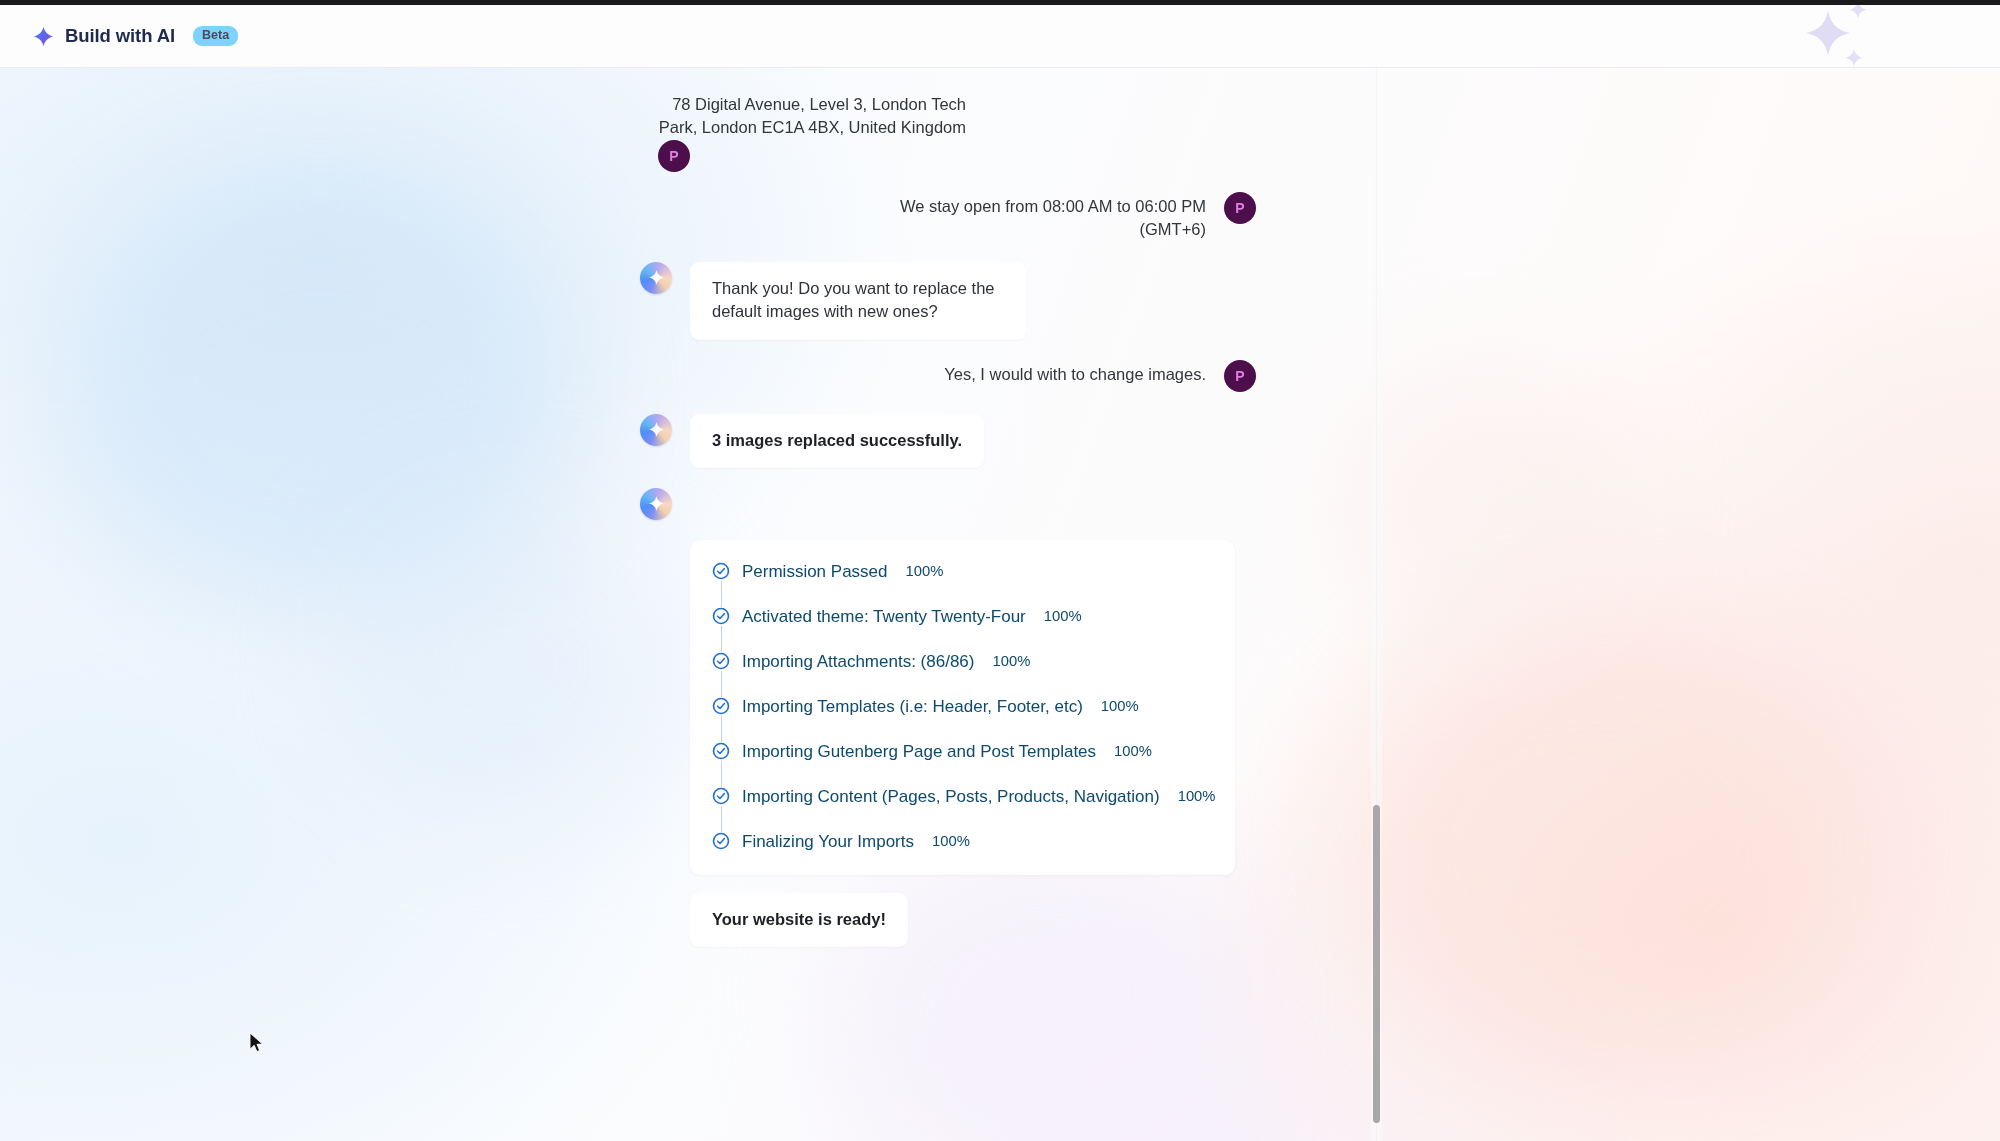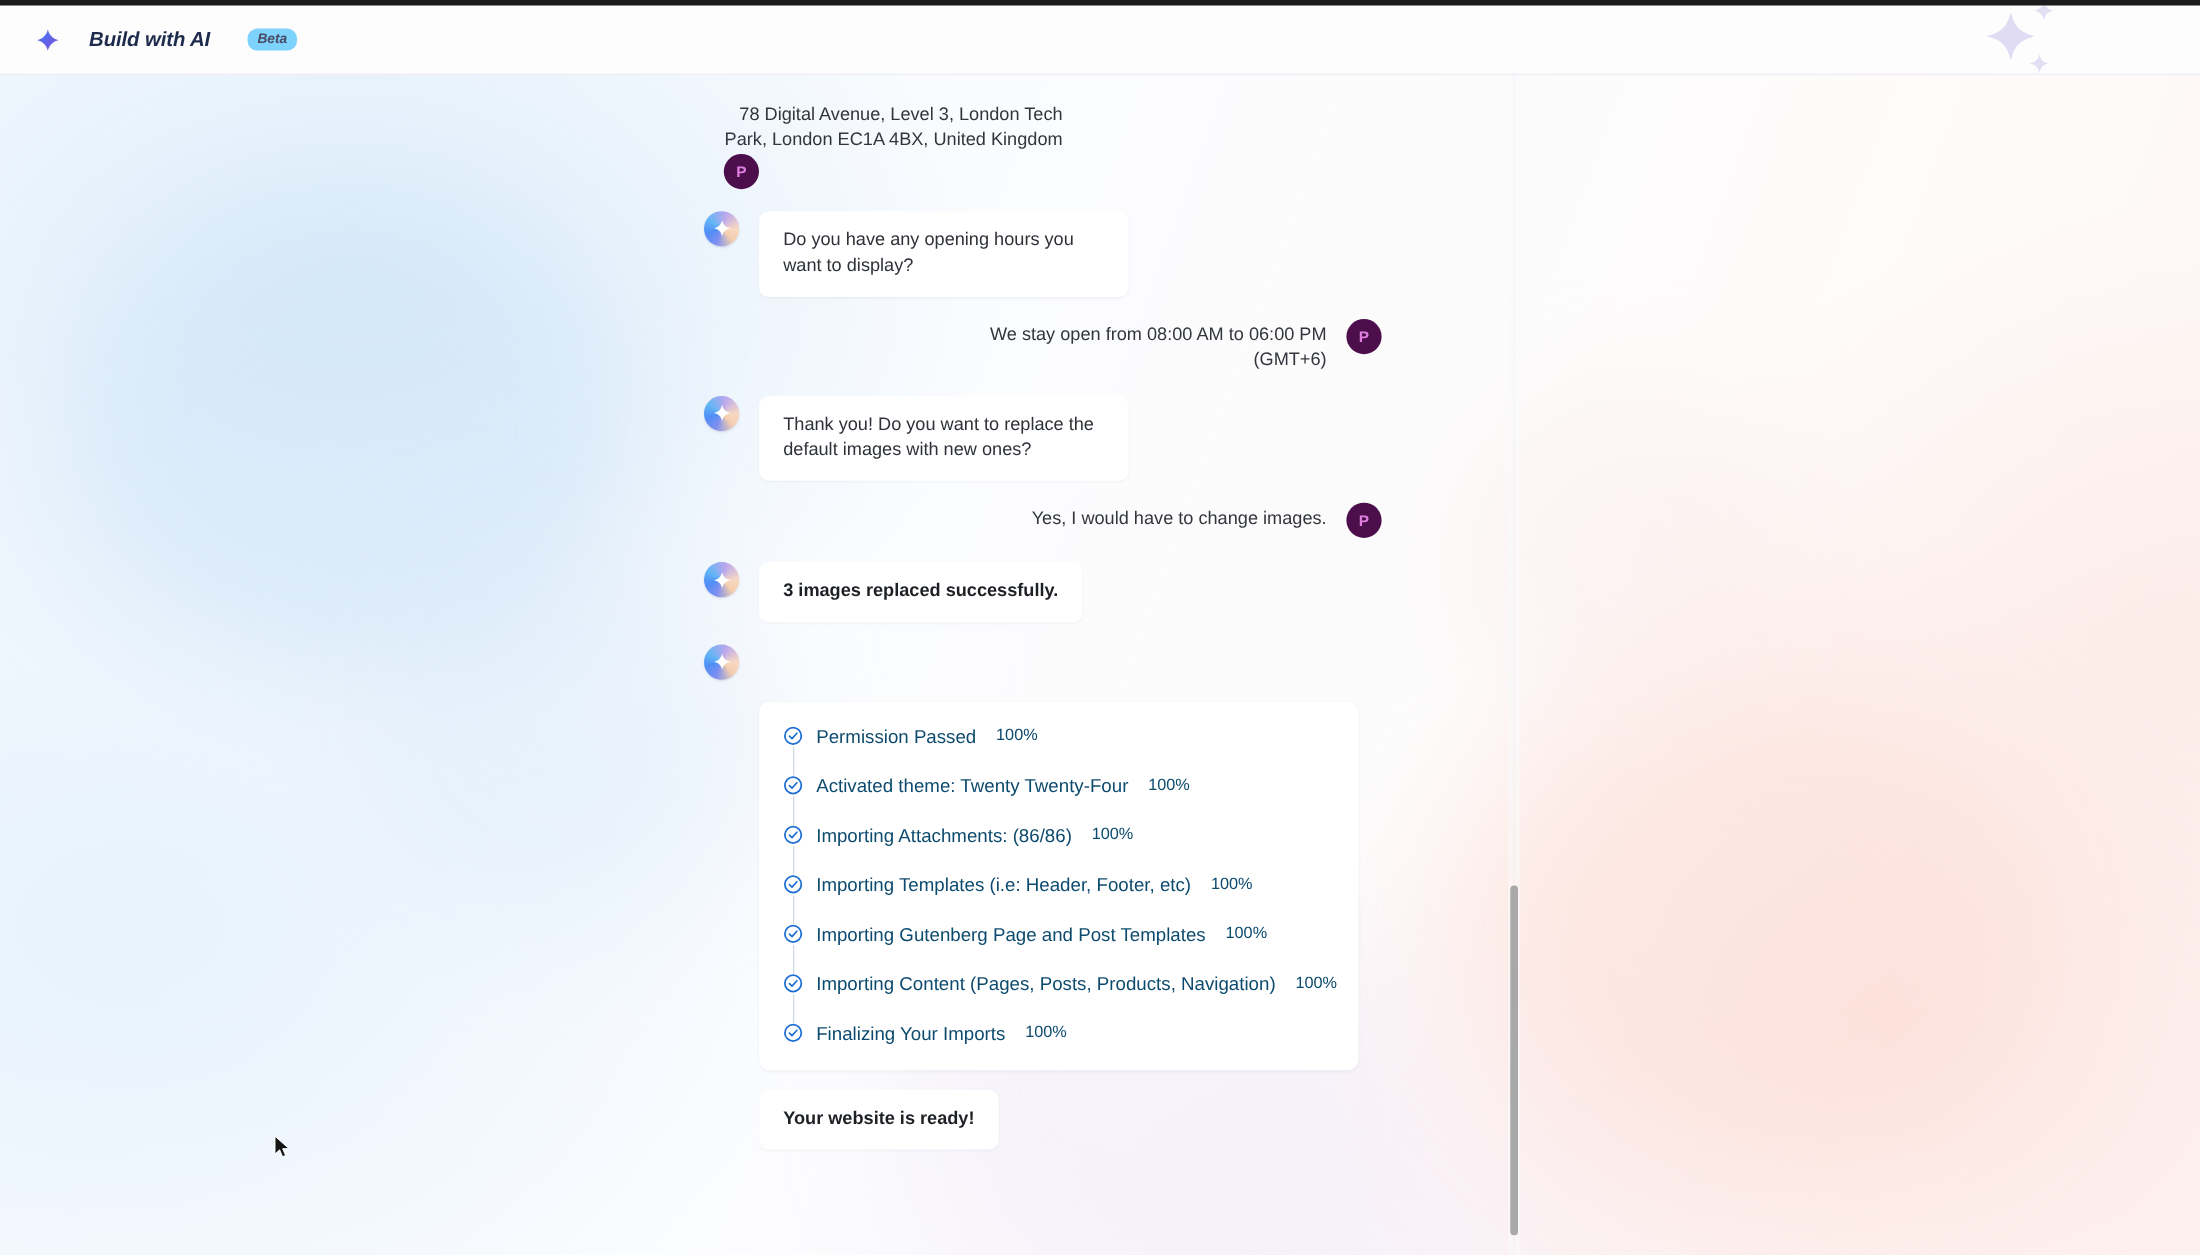--- a/index.html
+++ b/index.html
@@ -40,23 +40,22 @@
     border-bottom: 1px solid #eceaf3;
     display: flex;
     align-items: center;
     z-index: 30;
     overflow: hidden;
   }
 
   .brand {
     display: flex;
     align-items: center;
-    gap: 27px;
+    gap: 11px;
     margin-left: 33px;
-    font-style: italic;
   }
 
   .brand-sparkle { width: 21px; height: 21px; display: block; }
 
   .brand-title {
     font-size: 18.5px;
     font-weight: 700;
     color: #1f2b4d;
     letter-spacing: -0.1px;
     white-space: nowrap;
@@ -324,45 +323,37 @@
     <div class="blob blob-e"></div>
 
     <div class="chat-column">
       <div class="chat-inner">
 
         <div class="row row-user" style="margin-bottom:20px;flex-direction:column;">
           <div class="bubble-user">78 Digital Avenue, Level 3, London Tech Park, London EC1A 4BX, United Kingdom</div>
           <div class="avatar-user">P</div>
         </div>
 
-        <div class="row row-ai" style="margin-bottom:20px;">
-          <div class="avatar-ai">
-            <svg viewBox="0 0 24 24" aria-hidden="true">
-              <path d="M12 1.5 C13 7.2 16.8 11 22.5 12 C16.8 13 13 16.8 12 22.5 C11 16.8 7.2 13 1.5 12 C7.2 11 11 7.2 12 1.5 Z" fill="#ffffff"></path>
-            </svg>
-          </div>
-          <div class="bubble-ai">Do you have any opening hours you want to display?</div>
-        </div>
 
         <div class="row row-user" style="margin-bottom:20px;">
           <div class="bubble-user">We stay open from 08:00 AM to 06:00 PM (GMT+6)</div>
           <div class="avatar-user">P</div>
         </div>
 
         <div class="row row-ai" style="margin-bottom:20px;">
           <div class="avatar-ai">
             <svg viewBox="0 0 24 24" aria-hidden="true">
               <path d="M12 1.5 C13 7.2 16.8 11 22.5 12 C16.8 13 13 16.8 12 22.5 C11 16.8 7.2 13 1.5 12 C7.2 11 11 7.2 12 1.5 Z" fill="#ffffff"></path>
             </svg>
           </div>
           <div class="bubble-ai">Thank you! Do you want to replace the default images with new ones?</div>
         </div>
 
         <div class="row row-user" style="margin-bottom:22px;">
-          <div class="bubble-user">Yes, I would have to change images.</div>
+          <div class="bubble-user">Yes, I would with to change images.</div>
           <div class="avatar-user">P</div>
         </div>
 
         <div class="row row-ai" style="margin-bottom:20px;">
           <div class="avatar-ai">
             <svg viewBox="0 0 24 24" aria-hidden="true">
               <path d="M12 1.5 C13 7.2 16.8 11 22.5 12 C16.8 13 13 16.8 12 22.5 C11 16.8 7.2 13 1.5 12 C7.2 11 11 7.2 12 1.5 Z" fill="#ffffff"></path>
             </svg>
           </div>
           <div class="bubble-ai strong">3 images replaced successfully.</div>

